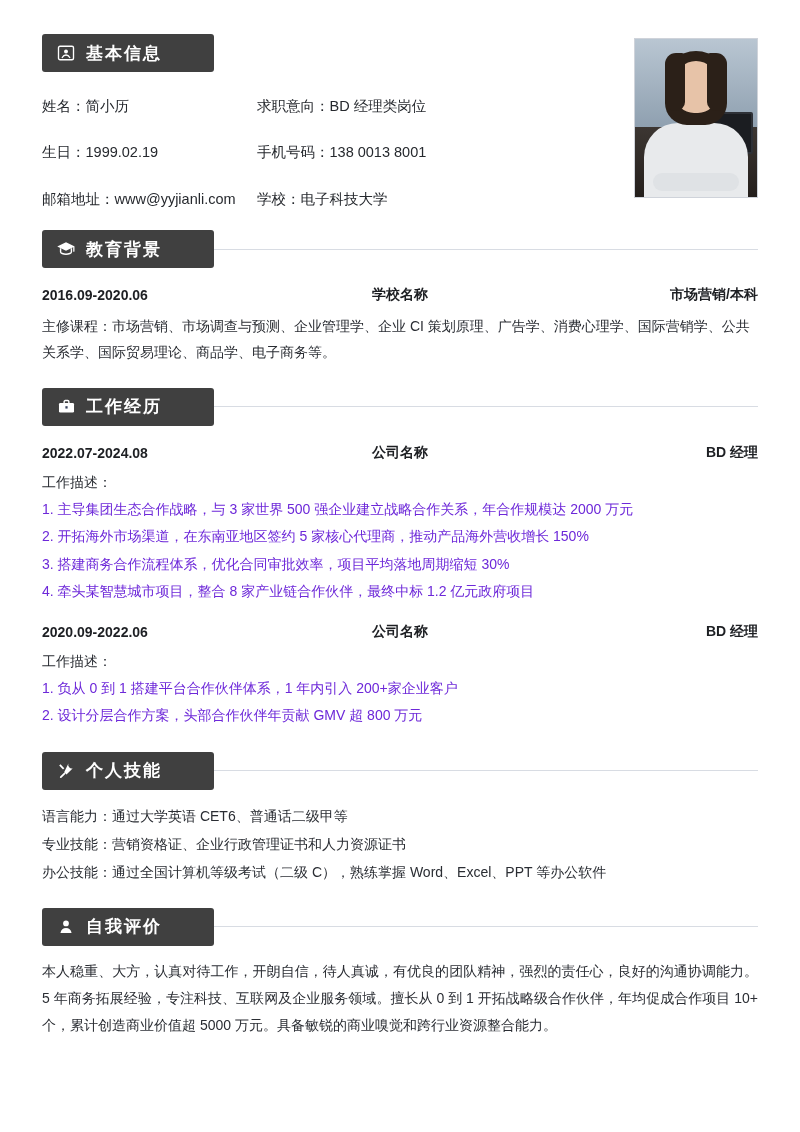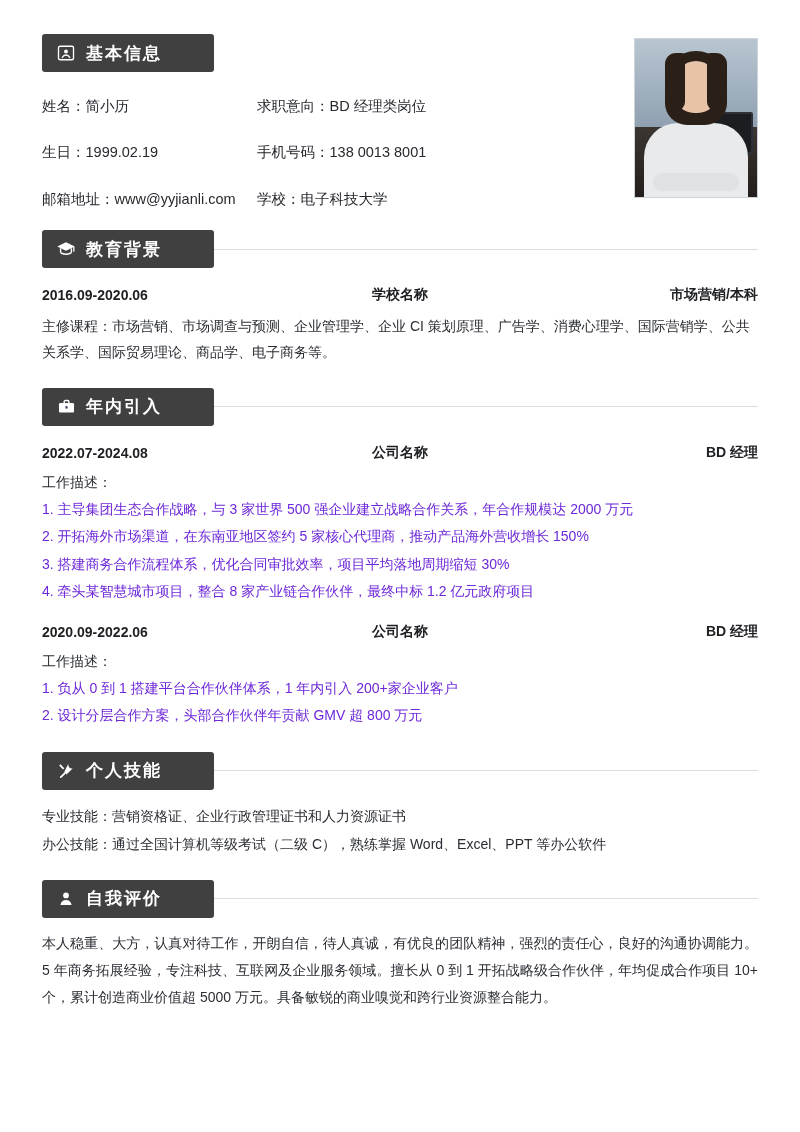--- a/index.html
+++ b/index.html
@@ -261,21 +261,21 @@
   <div class="sec">
     <div class="section-row">
       <div class="section-head">
         <span class="hd-icon">
           <svg width="19" height="19" viewBox="0 0 24 24">
             <rect x="2.5" y="7.5" width="19" height="12" rx="1.6" fill="#ffffff"></rect>
             <path d="M9 7.5V6a1.5 1.5 0 0 1 1.5-1.5h3A1.5 1.5 0 0 1 15 6v1.5" fill="none" stroke="#ffffff" stroke-width="1.8"></path>
             <rect x="10.6" y="11.6" width="2.8" height="3" fill="#36415c"></rect>
           </svg>
         </span>
-        <span class="hd-text">年内引入</span>
+        <span class="hd-text">工作经历</span>
       </div>
       <div class="rule"></div>
     </div>
 
     <div class="entry-row">
       <div class="left">2022.07-2024.08</div>
       <div class="mid">公司名称</div>
       <div class="right">BD 经理</div>
     </div>
     <div class="label-line">工作描述：</div>
@@ -307,20 +307,21 @@
             <path d="M4 19.6l5.2-5.2 1.6 1.6L5.6 21.2a1.1 1.1 0 0 1-1.6-1.6z" fill="#ffffff"></path>
             <path d="M4.4 4.2l4.8 4.8-1.6 1.6L2.8 5.8z" fill="#ffffff"></path>
           </svg>
         </span>
         <span class="hd-text">个人技能</span>
       </div>
       <div class="rule"></div>
     </div>
 
     <div class="skill-lines">
+      <div>语言能力：通过大学英语 CET6、普通话二级甲等</div>
       <div>专业技能：营销资格证、企业行政管理证书和人力资源证书</div>
       <div>办公技能：通过全国计算机等级考试（二级 C），熟练掌握 Word、Excel、PPT 等办公软件</div>
     </div>
   </div>
 
   <div class="sec">
     <div class="section-row">
       <div class="section-head">
         <span class="hd-icon">
           <svg width="18" height="18" viewBox="0 0 24 24">

